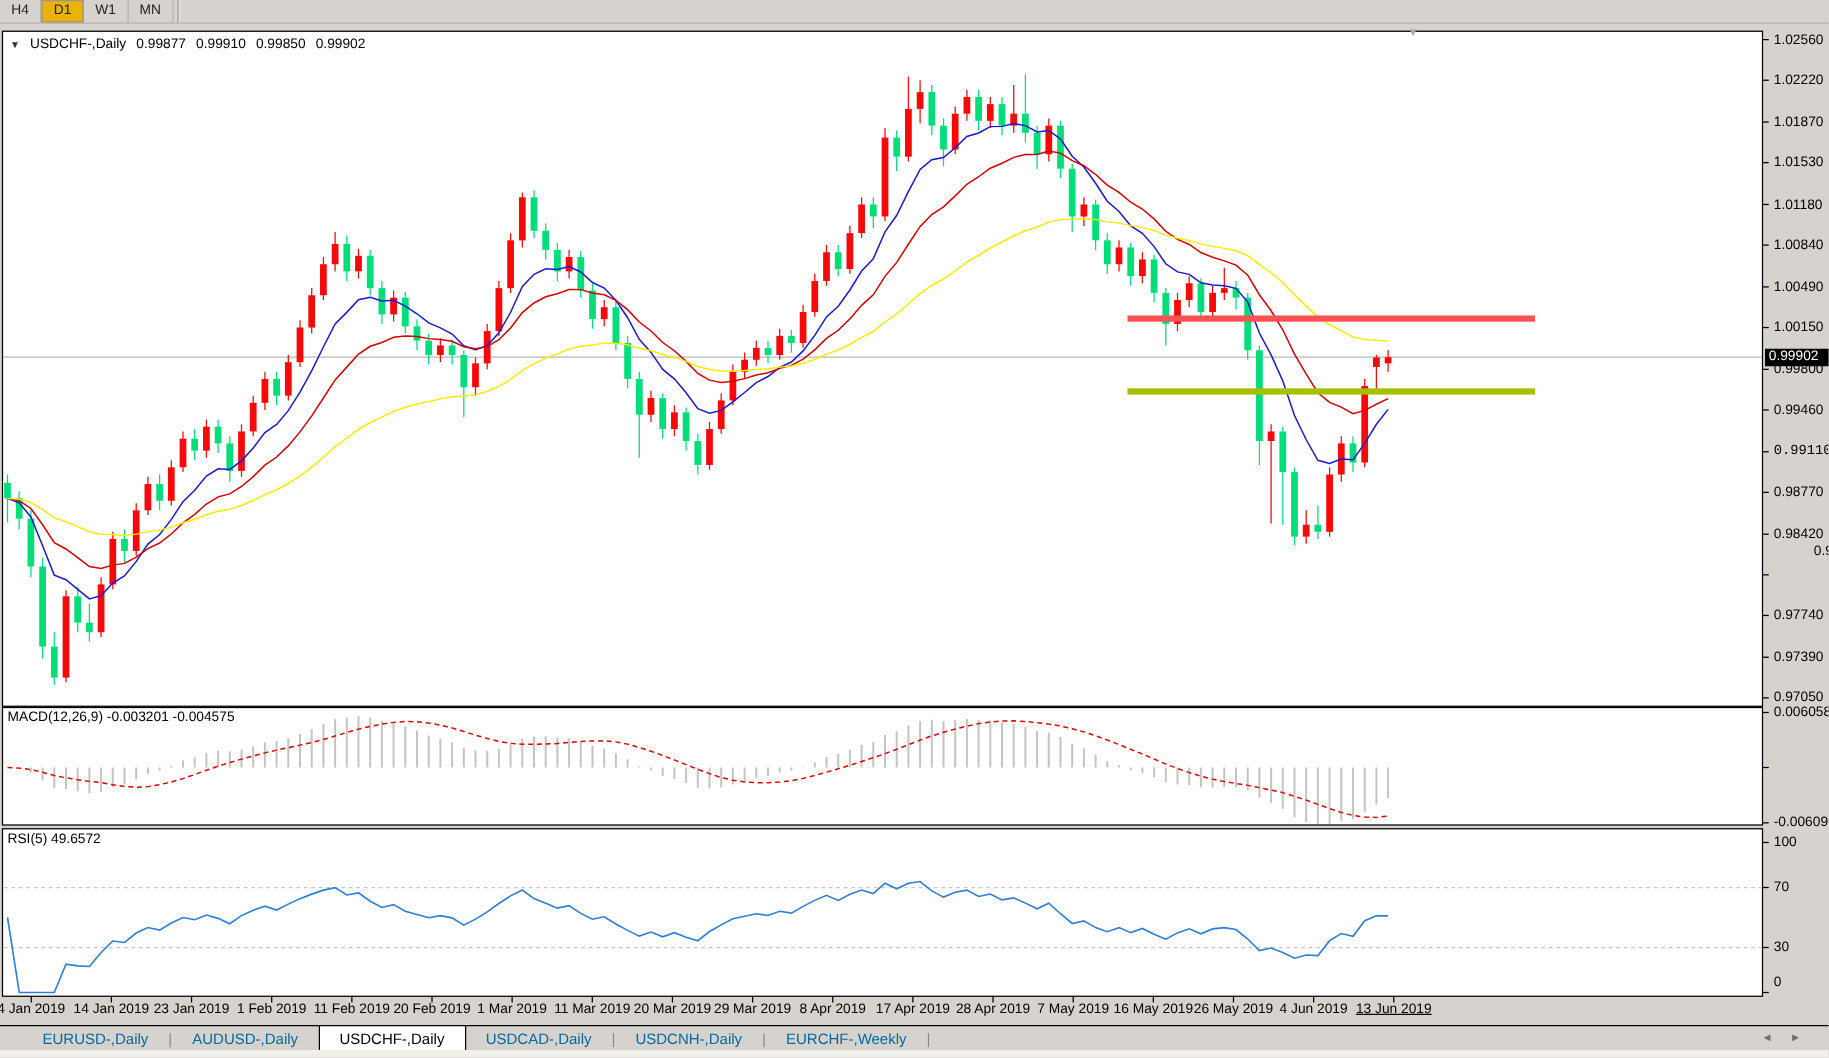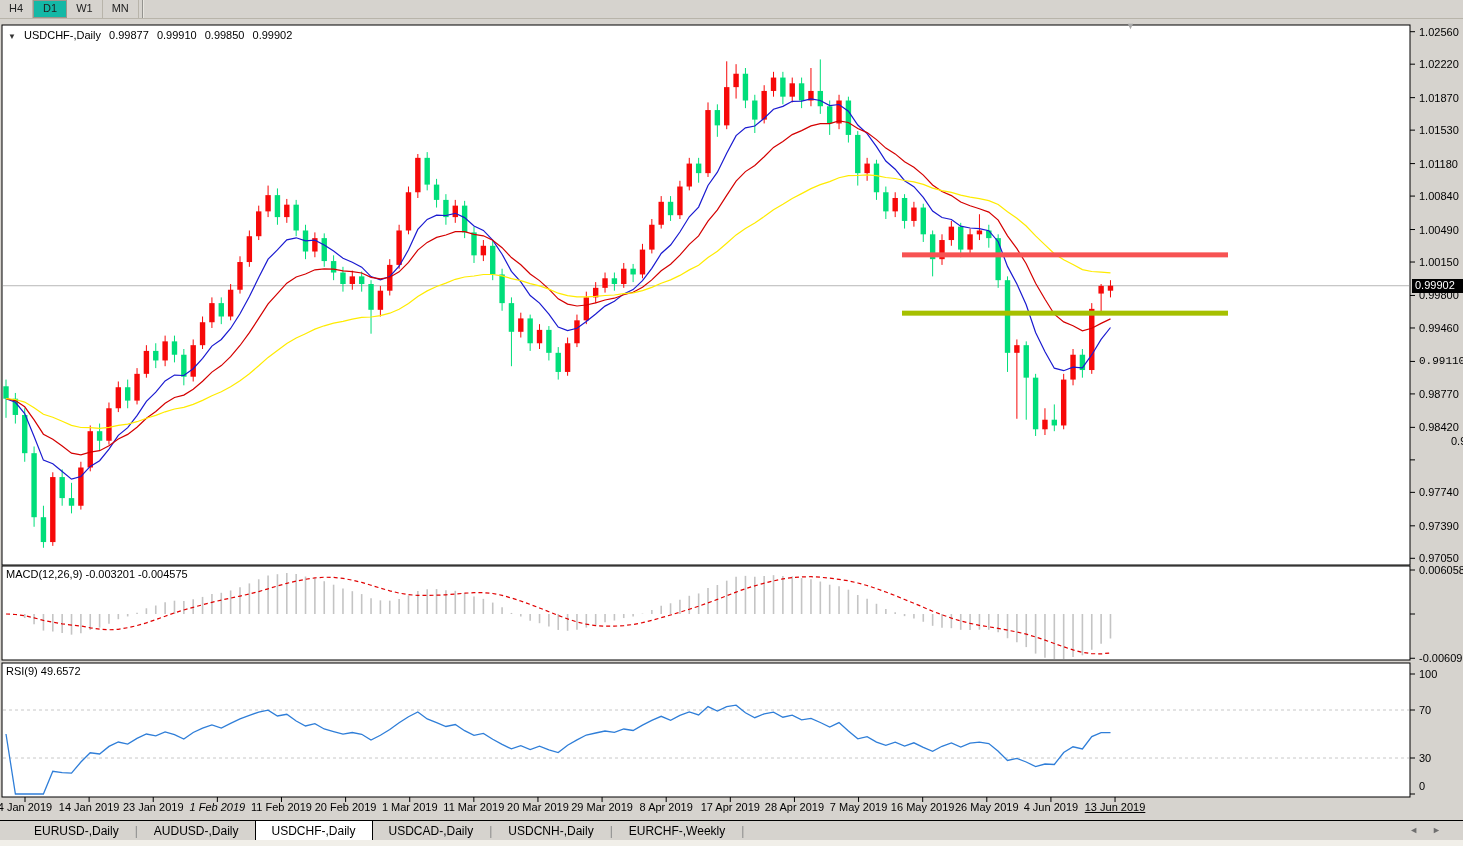--- a/index.html
+++ b/index.html
@@ -2,37 +2,37 @@
 <html><head>
 <meta charset="utf-8">
 <style>
   html,body{margin:0;padding:0;background:#d6d3ce;}
   #app{position:relative;width:1463px;height:846px;overflow:hidden;background:#d6d3ce;
        font-family:"Liberation Sans",sans-serif;font-size:11px;color:#000;}
   
   #tf-toolbar{position:absolute;left:0;top:0;width:1463px;height:18px;background:#d6d3ce;
               border-bottom:1px solid #b8b4aa;display:flex;align-items:stretch;}
   .tf-btn{padding:2px 9px 0 9px;border-right:1px solid #b8b4aa;cursor:default;color:#222;}
-  .tf-btn.active{background:#14b8a6;border:1px solid #9a968c;border-right:1px solid #9a968c;padding-top:1px;}
+  .tf-btn.active{background:#eab308;border:1px solid #9a968c;border-right:1px solid #9a968c;padding-top:1px;}
   .tf-end{width:3px;border-right:2px groove #e8e6e0;}
   
   #gfx{position:absolute;left:0;top:0;pointer-events:none;}
   .lbl{position:absolute;white-space:nowrap;line-height:12px;}
   #chart-header{position:absolute;left:8px;top:29px;}
   #chart-header span{margin-right:5px;}
   .dd-icon{font-size:8px;color:#333;}
   #shift-marker{position:absolute;left:1126px;top:21px;font-size:9px;color:#a9a9a9;}
   .ax-lbl{position:absolute;left:1419px;white-space:nowrap;}
   #price-box{position:absolute;left:1412px;width:50px;height:13px;background:#000;color:#fff;
              padding:1px 0 0 3px;font-size:11px;line-height:11px;}
   .date-lbl{position:absolute;width:76px;text-align:center;top:801px;}
   
   #tab-strip{position:absolute;left:0;top:820px;width:1463px;height:20px;background:#d6d3ce;
              border-top:1px solid #000;display:flex;align-items:flex-end;padding-left:18px;font-size:12px;}
-  .tab{padding:3px 16px 3px 16px;color:#000000;cursor:default;}
+  .tab{padding:3px 16px 3px 16px;color:#0369a1;cursor:default;}
   .tab.active{background:#fff;color:#000;border:1px solid #000;border-bottom:none;margin-top:-1px;padding-top:3px;}
   .tab-sep{color:#8a8a8a;padding:3px 0;}
   #tab-scroll{position:absolute;right:8px;top:825px;color:#6f6f6f;font-size:9px;letter-spacing:14px;}
   #bottom-strip{position:absolute;left:0;top:840px;width:1463px;height:6px;background:#f1efe9;}
 </style>
 </head>
 <body>
 
 <div id="app">
 
@@ -487,21 +487,21 @@
     <span>0.99902</span>
   </div>
 
   <div id="shift-marker">▼</div>
 
   <div class="lbl" style="left:6px;top:568px;">
     <span>MACD(12,26,9)</span>&nbsp;<span>-0.003201</span>&nbsp;<span>-0.004575</span>
   </div>
 
   <div class="lbl" style="left:6px;top:665px;">
-    <span>RSI(9)</span>&nbsp;<span>49.6572</span>
+    <span>RSI(5)</span>&nbsp;<span>49.6572</span>
   </div>
 
   <div id="price-axis">
       <div class="ax-lbl" style="top: 25.6903px;">1.02560</div>
       <div class="ax-lbl" style="top: 58.1858px;">1.02220</div>
       <div class="ax-lbl" style="top: 91.6372px;">1.01870</div>
       <div class="ax-lbl" style="top: 124.133px;">1.01530</div>
       <div class="ax-lbl" style="top: 157.584px;">1.01180</div>
       <div class="ax-lbl" style="top: 190.08px;">1.00840</div>
       <div class="ax-lbl" style="top: 223.531px;">1.00490</div>
@@ -525,21 +525,21 @@
       <div class="ax-lbl" style="top: 752px;">30</div>
       <div class="ax-lbl" style="top: 780px;">0</div>
     </div>
 
   <div id="price-box" style="top: 279.229px;">0.99902</div>
 
   <div id="date-axis">
       <div class="lbl date-lbl" style="left: -13px;">4 Jan 2019</div>
       <div class="lbl date-lbl" style="left: 51.12px;">14 Jan 2019</div>
       <div class="lbl date-lbl" style="left: 115.24px;">23 Jan 2019</div>
-      <div class="lbl date-lbl" style="left: 179.36px; font-style: italic;">1 Feb 2019</div>
+      <div class="lbl date-lbl" style="left: 179.36px;">1 Feb 2019</div>
       <div class="lbl date-lbl" style="left: 243.48px;">11 Feb 2019</div>
       <div class="lbl date-lbl" style="left: 307.6px;">20 Feb 2019</div>
       <div class="lbl date-lbl" style="left: 371.72px;">1 Mar 2019</div>
       <div class="lbl date-lbl" style="left: 435.84px;">11 Mar 2019</div>
       <div class="lbl date-lbl" style="left: 499.96px;">20 Mar 2019</div>
       <div class="lbl date-lbl" style="left: 564.08px;">29 Mar 2019</div>
       <div class="lbl date-lbl" style="left: 628.2px;">8 Apr 2019</div>
       <div class="lbl date-lbl" style="left: 692.32px;">17 Apr 2019</div>
       <div class="lbl date-lbl" style="left: 756.44px;">28 Apr 2019</div>
       <div class="lbl date-lbl" style="left: 820.56px;">7 May 2019</div>

